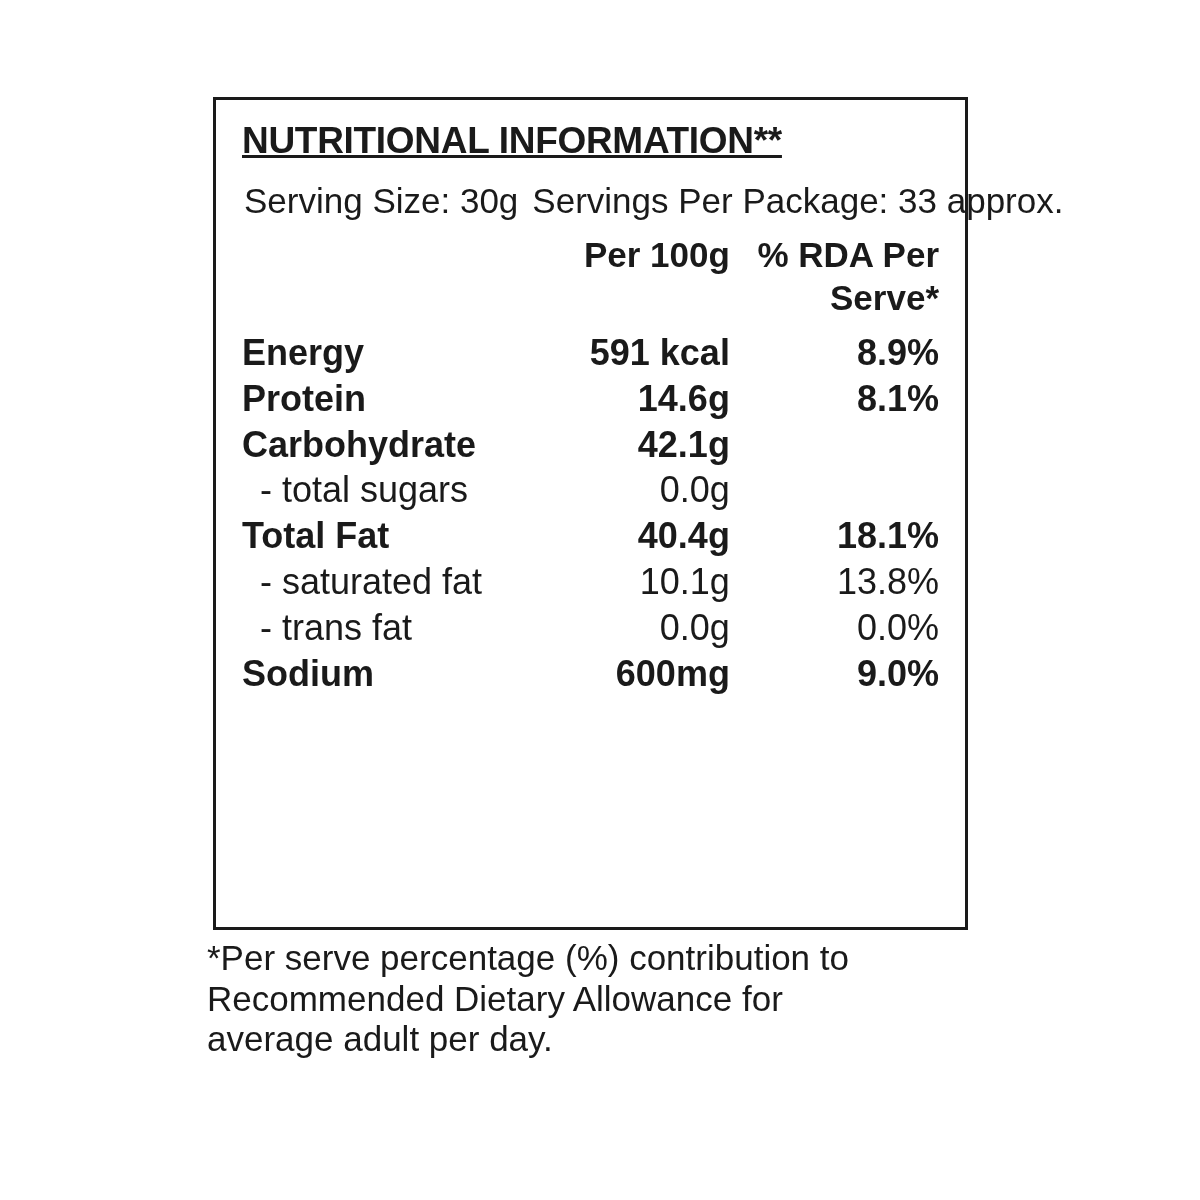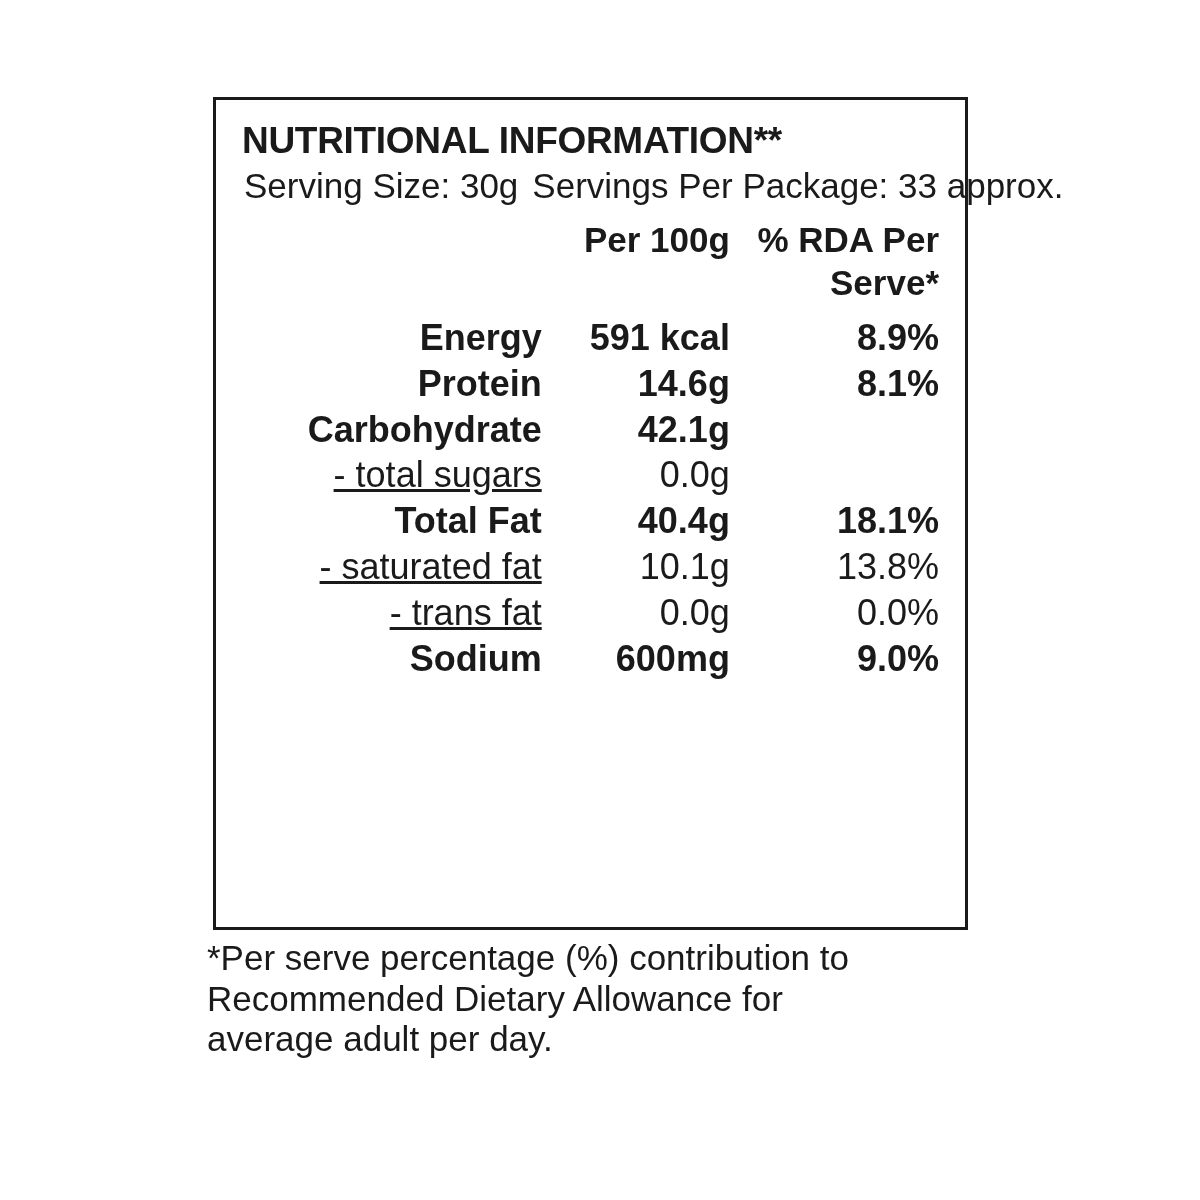--- a/index.html
+++ b/index.html
@@ -23,22 +23,23 @@
     height: 833px;
     box-sizing: border-box;
     border: 3px solid #1a1a1a;
     padding: 22px 26px 0 26px;
   }
   .title {
     font-size: 37px;
     font-weight: bold;
     letter-spacing: -0.3px;
     line-height: 1.05;
-    margin: 0 0 6px 0;
+    margin: 0 0 21px 0;
     white-space: nowrap;
+    text-decoration: underline;
   }
   .serving-line {
     font-size: 35px;
     font-weight: normal;
     line-height: 1.1;
     margin: 0 0 14px 2px;
     white-space: nowrap;
   }
   .serving-line .sep {
     display: inline-block;
@@ -69,37 +70,36 @@
   th.h-rda { text-align: right; }
 
   td.name {
     text-align: left;
     font-weight: bold;
     white-space: nowrap;
   }
   td.name.sub {
     font-weight: normal;
     padding-left: 18px;
-    text-decoration: underline;
   }
   td.val {
     text-align: right;
     font-weight: bold;
     padding-right: 4px;
     white-space: nowrap;
   }
   td.val.sub { font-weight: normal; }
   td.rda {
     text-align: right;
     font-weight: bold;
     white-space: nowrap;
   }
   td.rda.sub { font-weight: normal; }
 
-  tr.row td { padding-top: 1px; padding-bottom: 1px; text-align: right; }
+  tr.row td { padding-top: 1px; padding-bottom: 1px; }
 
   .footnotes {
     position: absolute;
     left: 207px;
     top: 938px;
     width: 800px;
     font-size: 35px;
     line-height: 1.16;
   }
   .footnotes p {

